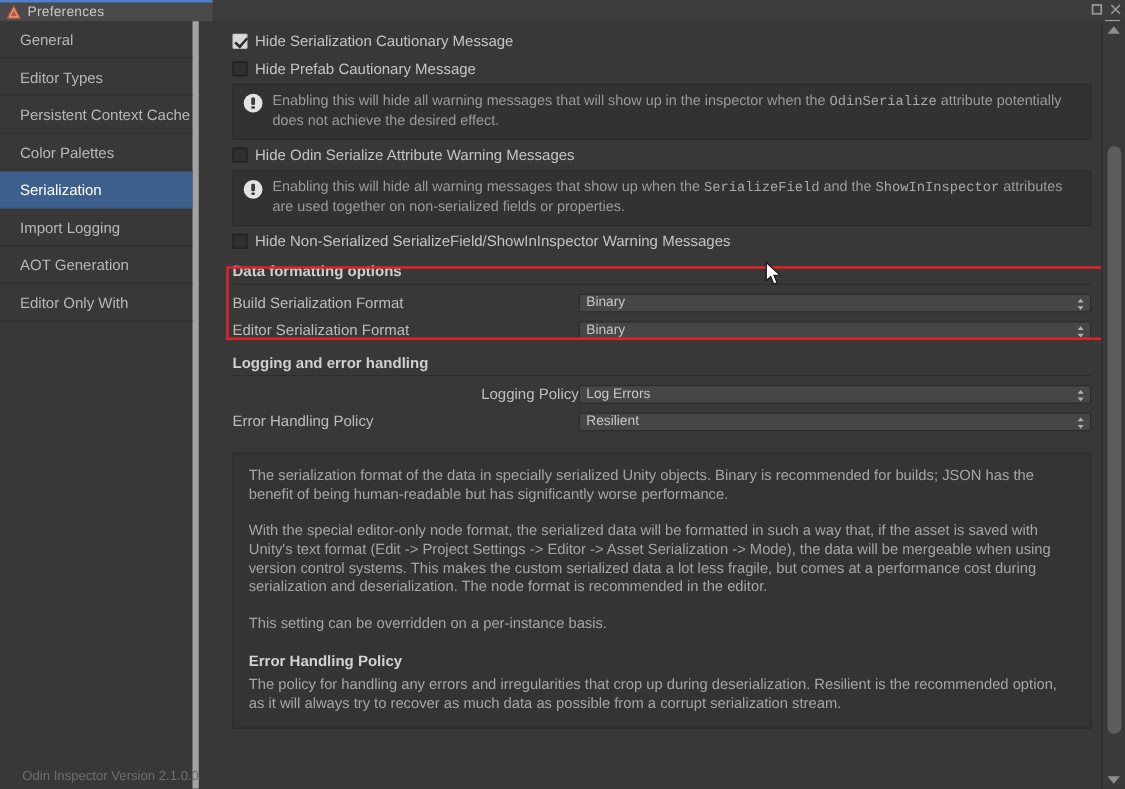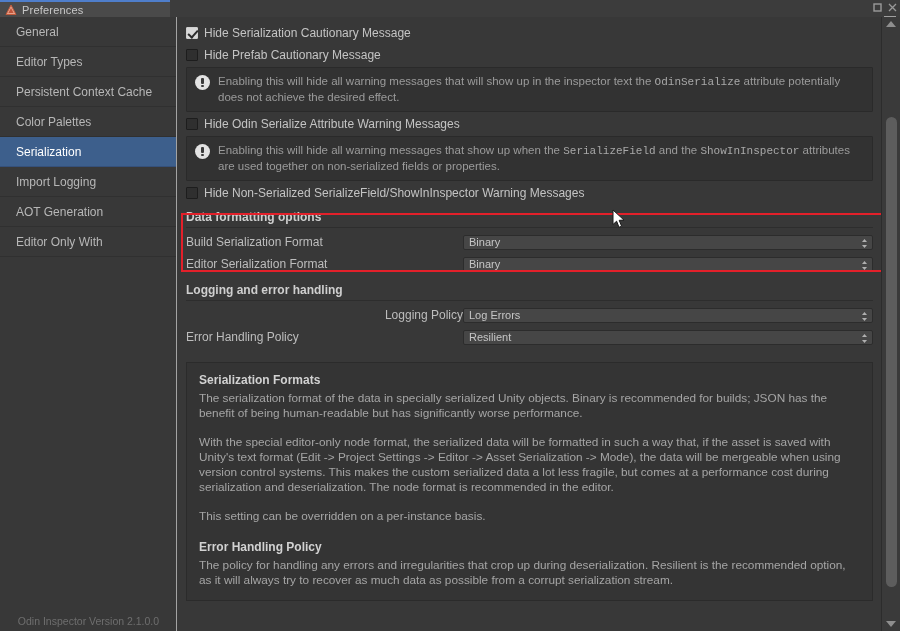--- a/index.html
+++ b/index.html
@@ -26,22 +26,22 @@
   .odin-logo{width:12px;height:12px;position:relative;flex:0 0 12px;}
   .odin-logo svg{display:block;}
   .winbtns{
     position:absolute;right:3px;top:1px;display:flex;align-items:center;gap:6px;
   }
   .winbtn{width:9px;height:9px;display:block;opacity:.75;}
   .menu-icon{position:absolute;right:4px;top:11px;width:12px;height:6px;opacity:.8;}
 
   
   .sidebar{
-    position:absolute;left:0;top:17px;width:177px;height:614px;
-    background:#383838;border-right:1px solid #a3a3a3;box-sizing:border-box;
+    position:absolute;left:0;top:17px;width:159px;height:614px;
+    background:#383838;border-right:5px solid #a3a3a3;box-sizing:border-box;
   }
   .side-item{
     height:30px;line-height:30px;padding-left:16px;font-size:12px;color:#b7b7b7;
     border-bottom:1px solid #303030;box-sizing:border-box;cursor:default;
     white-space:nowrap;overflow:hidden;
   }
   .side-item.selected{background:#3d5f8c;color:#ffffff;border-bottom:1px solid #35507a;}
   .version{
     position:absolute;left:0;bottom:4px;width:177px;text-align:center;
     font-size:10.5px;color:#6e6e6e;
@@ -201,21 +201,21 @@
       </div>
 
 
       <div class="row-toggle" style="margin-top:4px;">
         <span class="cbx"></span>
         <span class="lbl">Hide Prefab Cautionary Message</span>
       </div>
 
       <div class="infobox tall">
         <span class="infoicon"></span>
-        <span class="infotext"><span>Enabling this will hide all warning messages that will show up in the inspector text the </span><span class="mono">OdinSerialize</span><span> attribute potentially does not achieve the desired effect.</span></span>
+        <span class="infotext"><span>Enabling this will hide all warning messages that will show up in the inspector when the </span><span class="mono">OdinSerialize</span><span> attribute potentially does not achieve the desired effect.</span></span>
       </div>
 
       <div class="row-toggle" style="margin-top:3px;">
         <span class="cbx"></span>
         <span class="lbl">Hide Odin Serialize Attribute Warning Messages</span>
       </div>
 
       <div class="infobox tall">
         <span class="infoicon"></span>
         <span class="infotext"><span>Enabling this will hide all warning messages that show up when the </span><span class="mono">SerializeField</span><span> and the </span><span class="mono">ShowInInspector</span><span> attributes are used together on non-serialized fields or properties.</span></span>
@@ -272,21 +272,20 @@
           <span class="stepper">
             <svg width="7" height="11" viewBox="0 0 7 11">
                 <path d="M3.5 1 L6 4 L1 4 Z" fill="#b0b0b0"></path>
                 <path d="M3.5 10 L6 7 L1 7 Z" fill="#b0b0b0"></path>
               </svg>
           </span>
         </span>
       </div>
 
       <div class="docs">
-        <h4>Serialization Formats</h4>
         <p>The serialization format of the data in specially serialized Unity objects. Binary is recommended for builds; JSON has the benefit of being human-readable but has significantly worse performance.</p>
         <p>With the special editor-only node format, the serialized data will be formatted in such a way that, if the asset is saved with Unity's text format (Edit -&gt; Project Settings -&gt; Editor -&gt; Asset Serialization -&gt; Mode), the data will be mergeable when using version control systems. This makes the custom serialized data a lot less fragile, but comes at a performance cost during serialization and deserialization. The node format is recommended in the editor.</p>
         <p>This setting can be overridden on a per-instance basis.</p>
         <h4 class="spaced">Error Handling Policy</h4>
         <p>The policy for handling any errors and irregularities that crop up during deserialization. Resilient is the recommended option, as it will always try to recover as much data as possible from a corrupt serialization stream.</p>
 
       </div>
 
     </div>
   </div>

